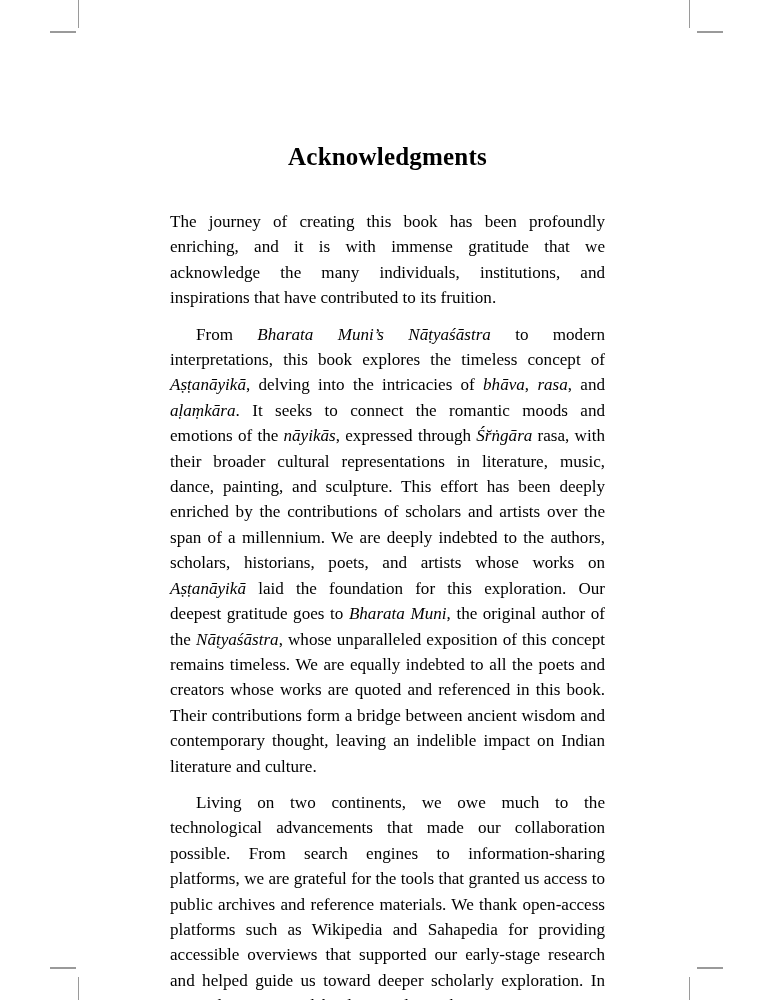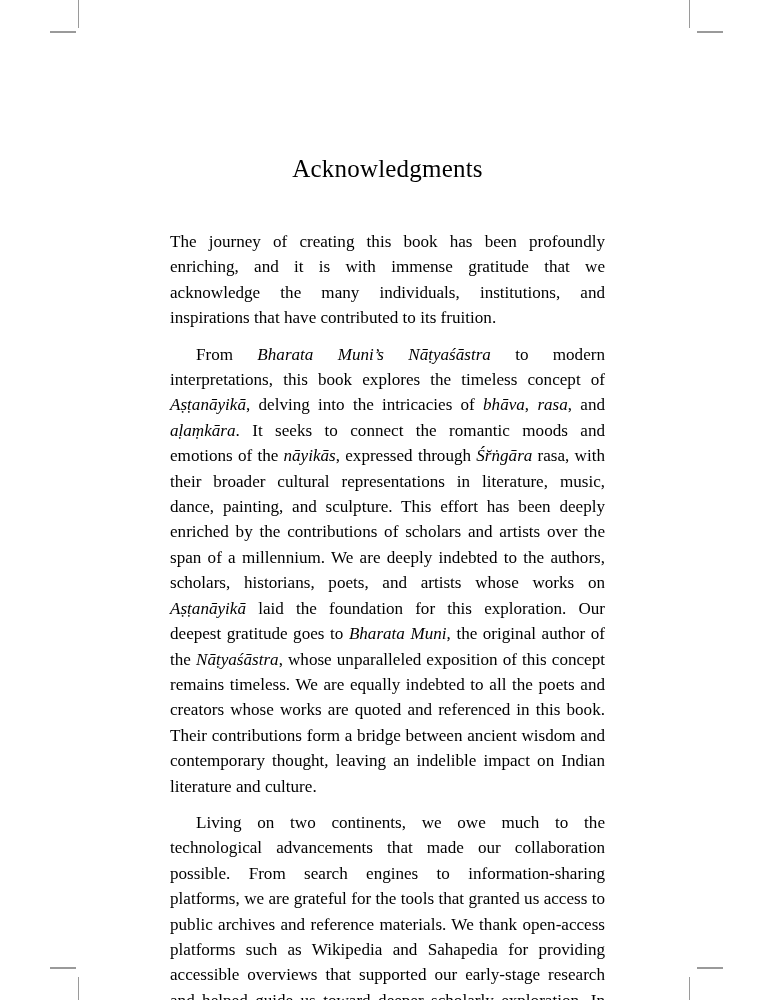--- a/index.html
+++ b/index.html
@@ -37,24 +37,24 @@
   .page {
     position: absolute;
     left: 166px;
     top: 0;
     width: 443px;
     height: 1000px;
   }
 
   .chapter-title {
     text-align: center;
-    font-weight: normal;
+    font-weight: bold;
     font-size: 25px;
     letter-spacing: 0.2px;
-    margin: 12px;
+    margin: 0;
     padding-top: 143px;
   }
 
   .body-copy {
     margin: 4px;
     padding-top: 34px;
   }
 
   p.para {
     margin: 0;

